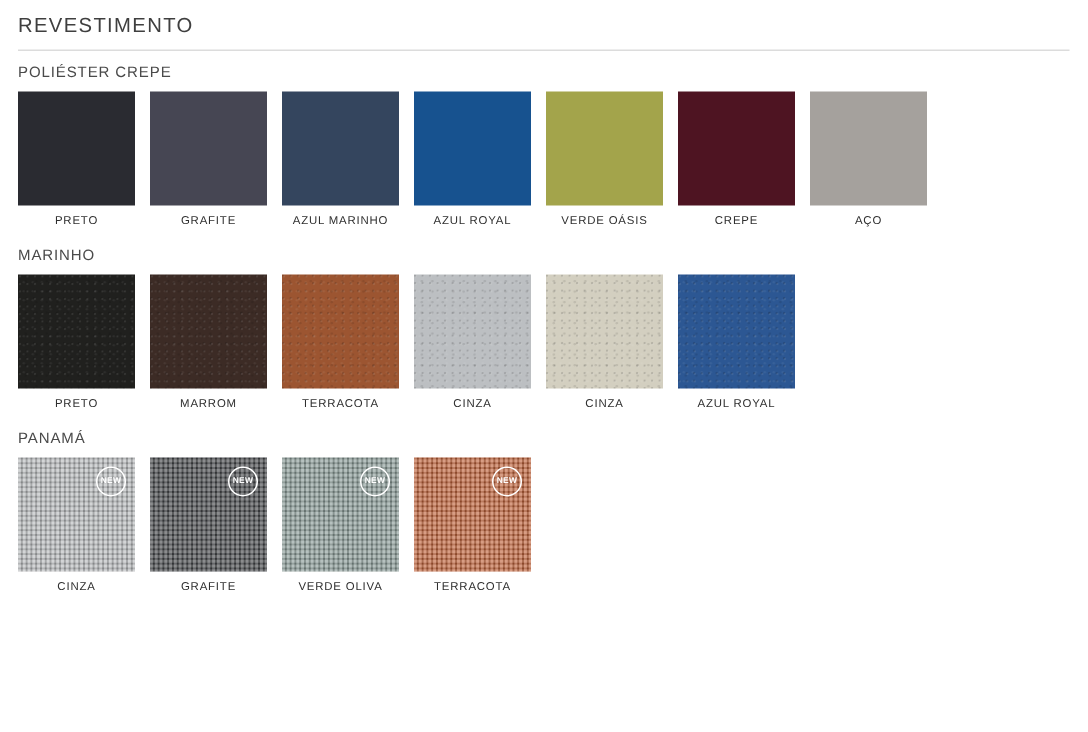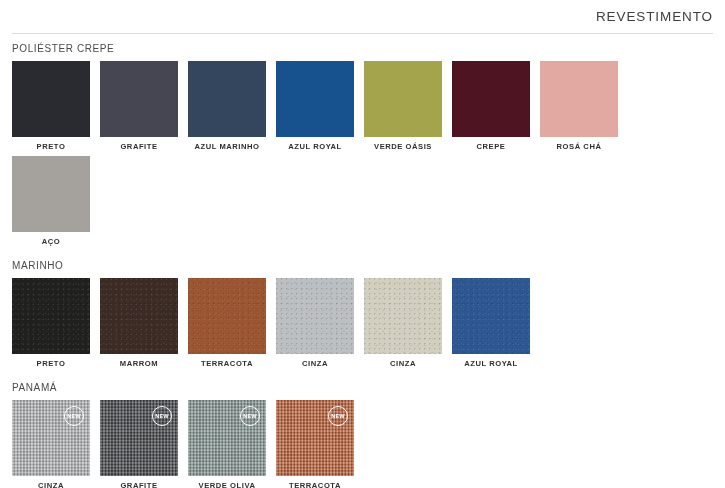--- a/index.html
+++ b/index.html
@@ -19,21 +19,20 @@
   
   .page-header {
     padding: 8px 12px 0 12px;
   }
   .page-title {
     font-size: 13.5px;
     letter-spacing: 0.9px;
     color: #3f3f3f;
     font-weight: 400;
     line-height: 18px;
-    text-align: right;
   }
   .title-rule {
     height: 1px;
     background: #dcdcdc;
     margin: 7px 0 0 0;
   }
 
   
   .section {
     padding: 0 12px;
@@ -63,21 +62,21 @@
   .swatch {
     width: 78px;
     height: 76px;
     position: relative;
     overflow: hidden;
   }
 
   .swatch-label {
     text-align: center;
     font-size: 7.6px;
-    font-weight: bold;
+    font-weight: normal;
     letter-spacing: 0.55px;
     color: #2f2f2f;
     line-height: 11px;
     padding-top: 4px;
     white-space: nowrap;
   }
 
   
   .new-badge {
     position: absolute;
@@ -154,24 +153,20 @@
         </div>
         <div class="swatch-cell">
           <div class="swatch" style="background-color: rgb(163, 164, 75);"></div>
           <div class="swatch-label">VERDE OÁSIS</div>
         </div>
         <div class="swatch-cell">
           <div class="swatch" style="background-color: rgb(78, 20, 34);"></div>
           <div class="swatch-label">CREPE</div>
         </div>
         <div class="swatch-cell">
-          <div class="swatch" style="background-color: rgb(226, 168, 162);"></div>
-          <div class="swatch-label">ROSÁ CHÁ</div>
-        </div>
-        <div class="swatch-cell">
           <div class="swatch" style="background-color: rgb(165, 161, 157);"></div>
           <div class="swatch-label">AÇO</div>
         </div>
       </div>
     </div>
     <div class="section">
       <div class="section-title">MARINHO</div>
       <div class="swatch-row">
         <div class="swatch-cell">
           <div class="swatch tex-leather" style="background-color: rgb(32, 32, 30);"></div>

